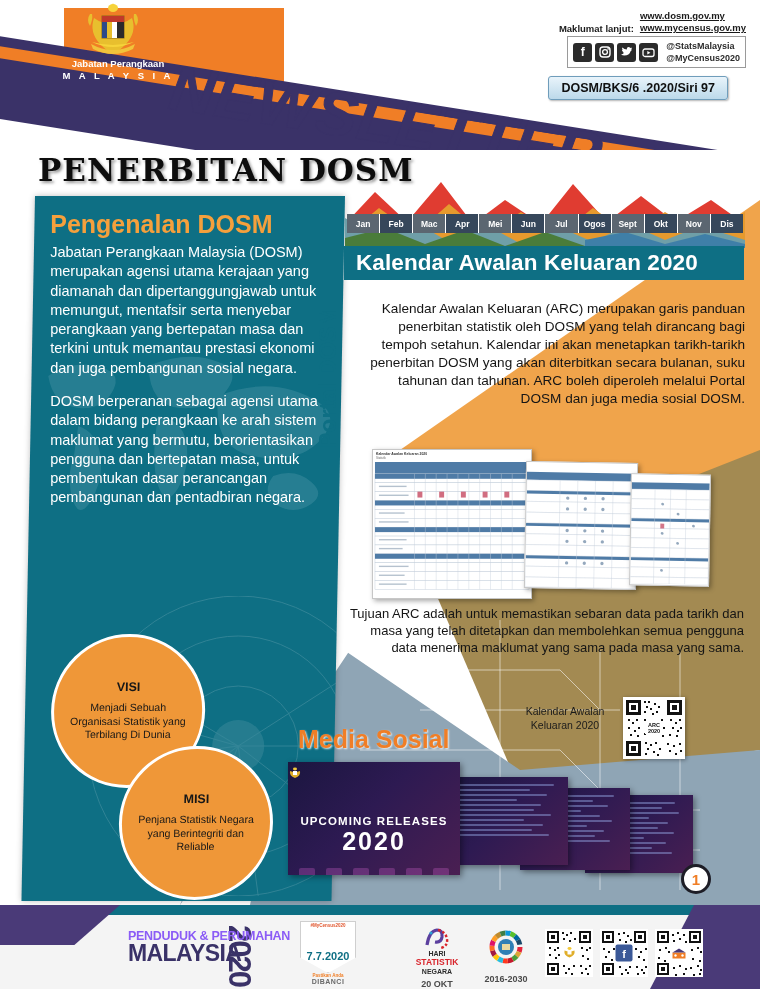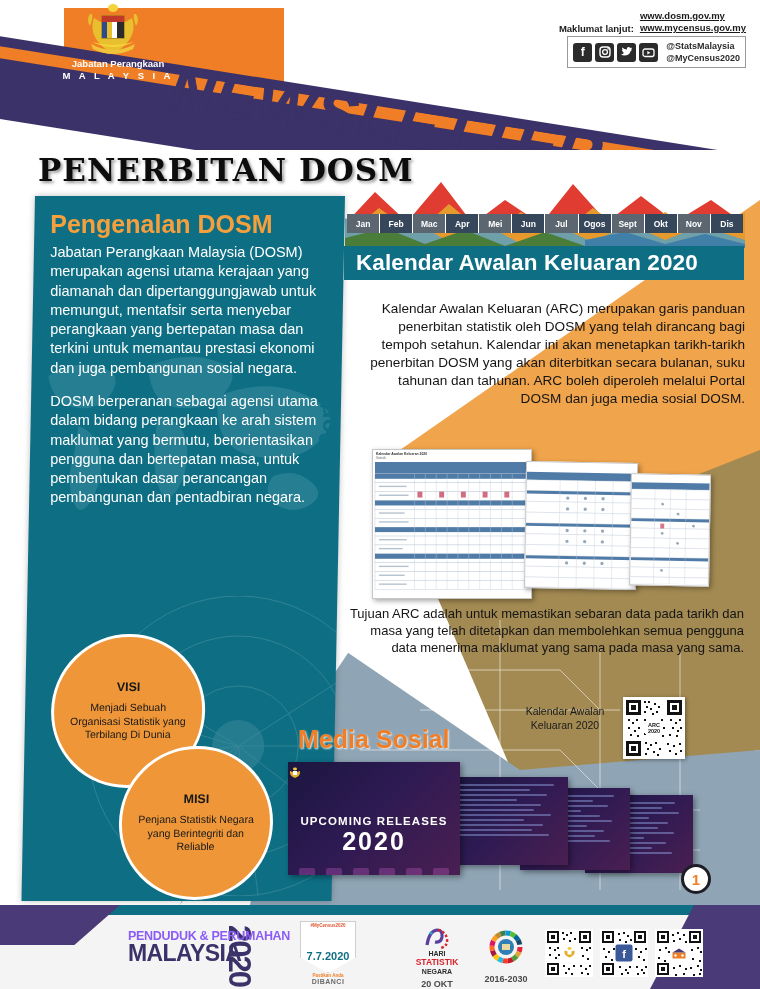--- a/index.html
+++ b/index.html
@@ -308,20 +308,21 @@
             <rect x="1" y="2" width="11" height="7.5" rx="2" fill="none" stroke="#fff" stroke-width="1.3"></rect>
             <path d="M5.3 4.1 L8.4 5.8 L5.3 7.5z" fill="#fff"></path>
           </svg>
       </div>
       <div class="social-handles">
         <div>@StatsMalaysia</div>
         <div>@MyCensus2020</div>
       </div>
     </div>
 
+    <div class="doc-id">DOSM/BKS/6 .2020/Siri 97</div>
   </div>
 
   <div class="penerbitan">PENERBITAN DOSM</div>
 
   <div class="teal-panel">
     <div class="teal-inner">
 
       <svg class="worldmap" viewBox="0 0 330 260">
         <g fill="#7fb6c4">
           <path d="M30 60 q25 -18 55 -8 q18 6 10 22 q-10 20 -34 18 q-26 -2 -31 -32z"></path>

